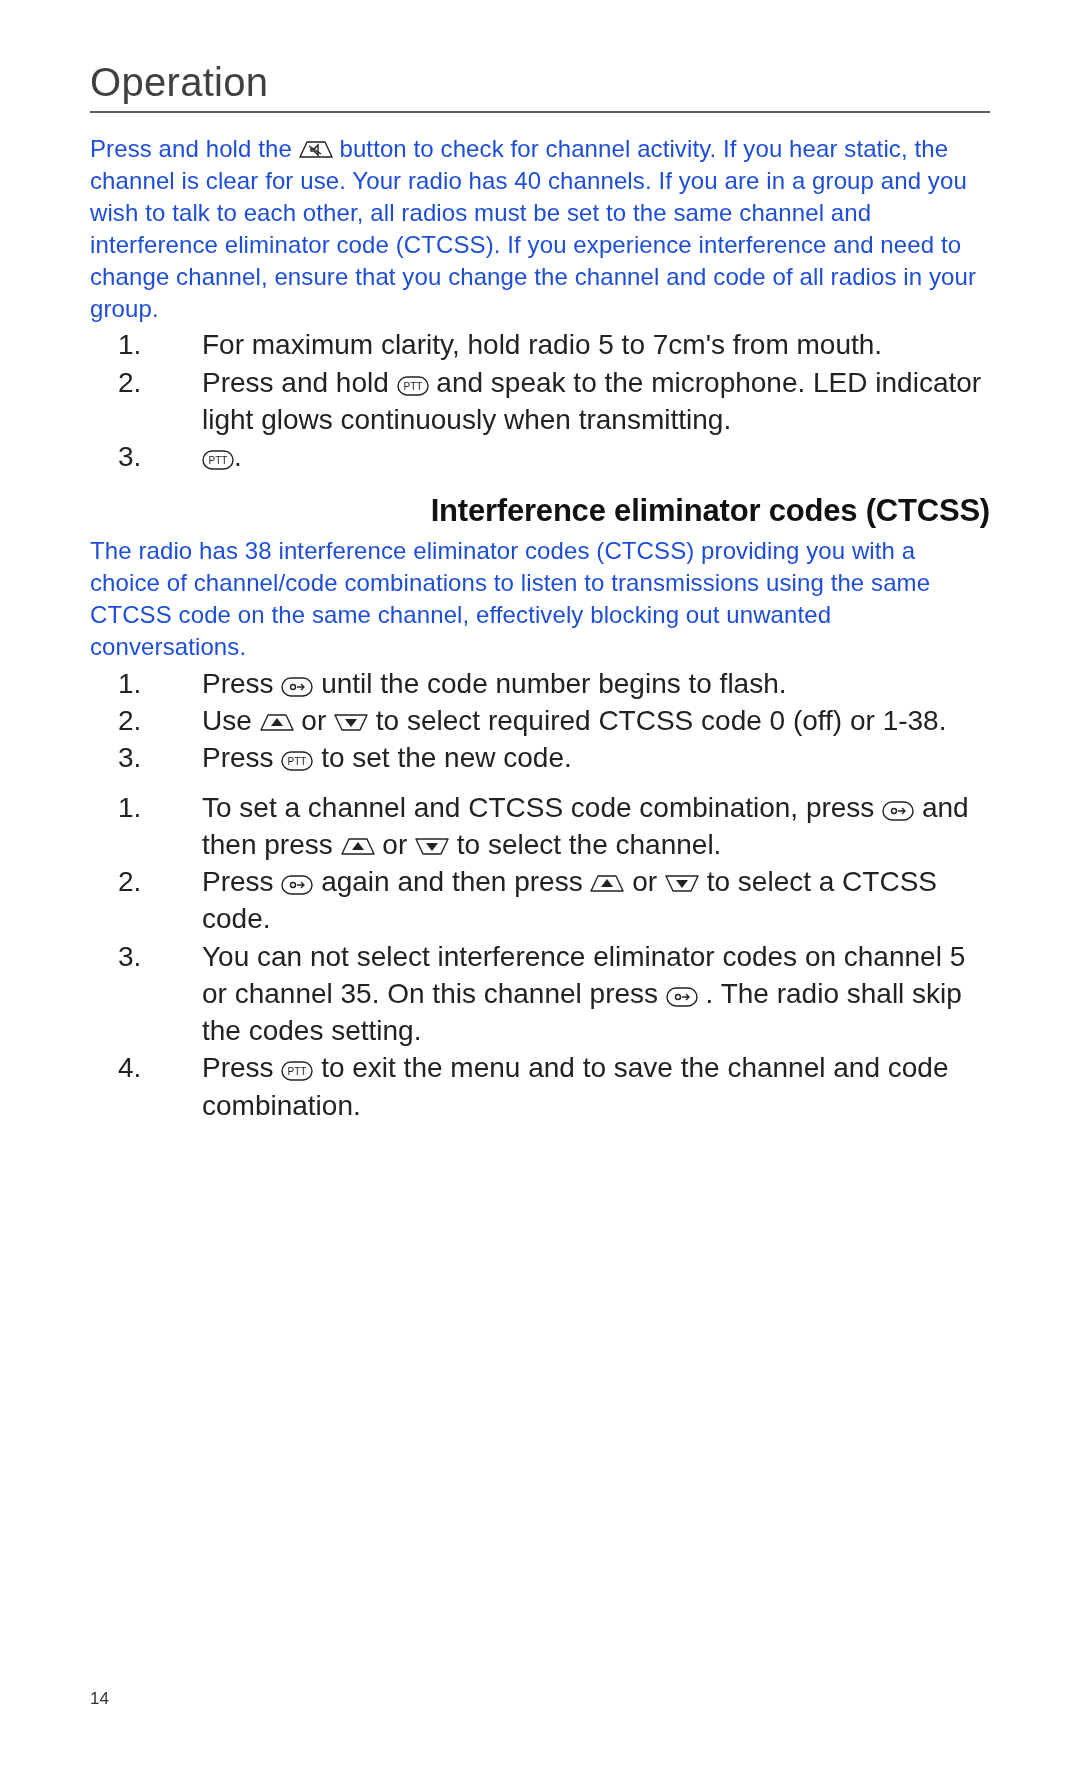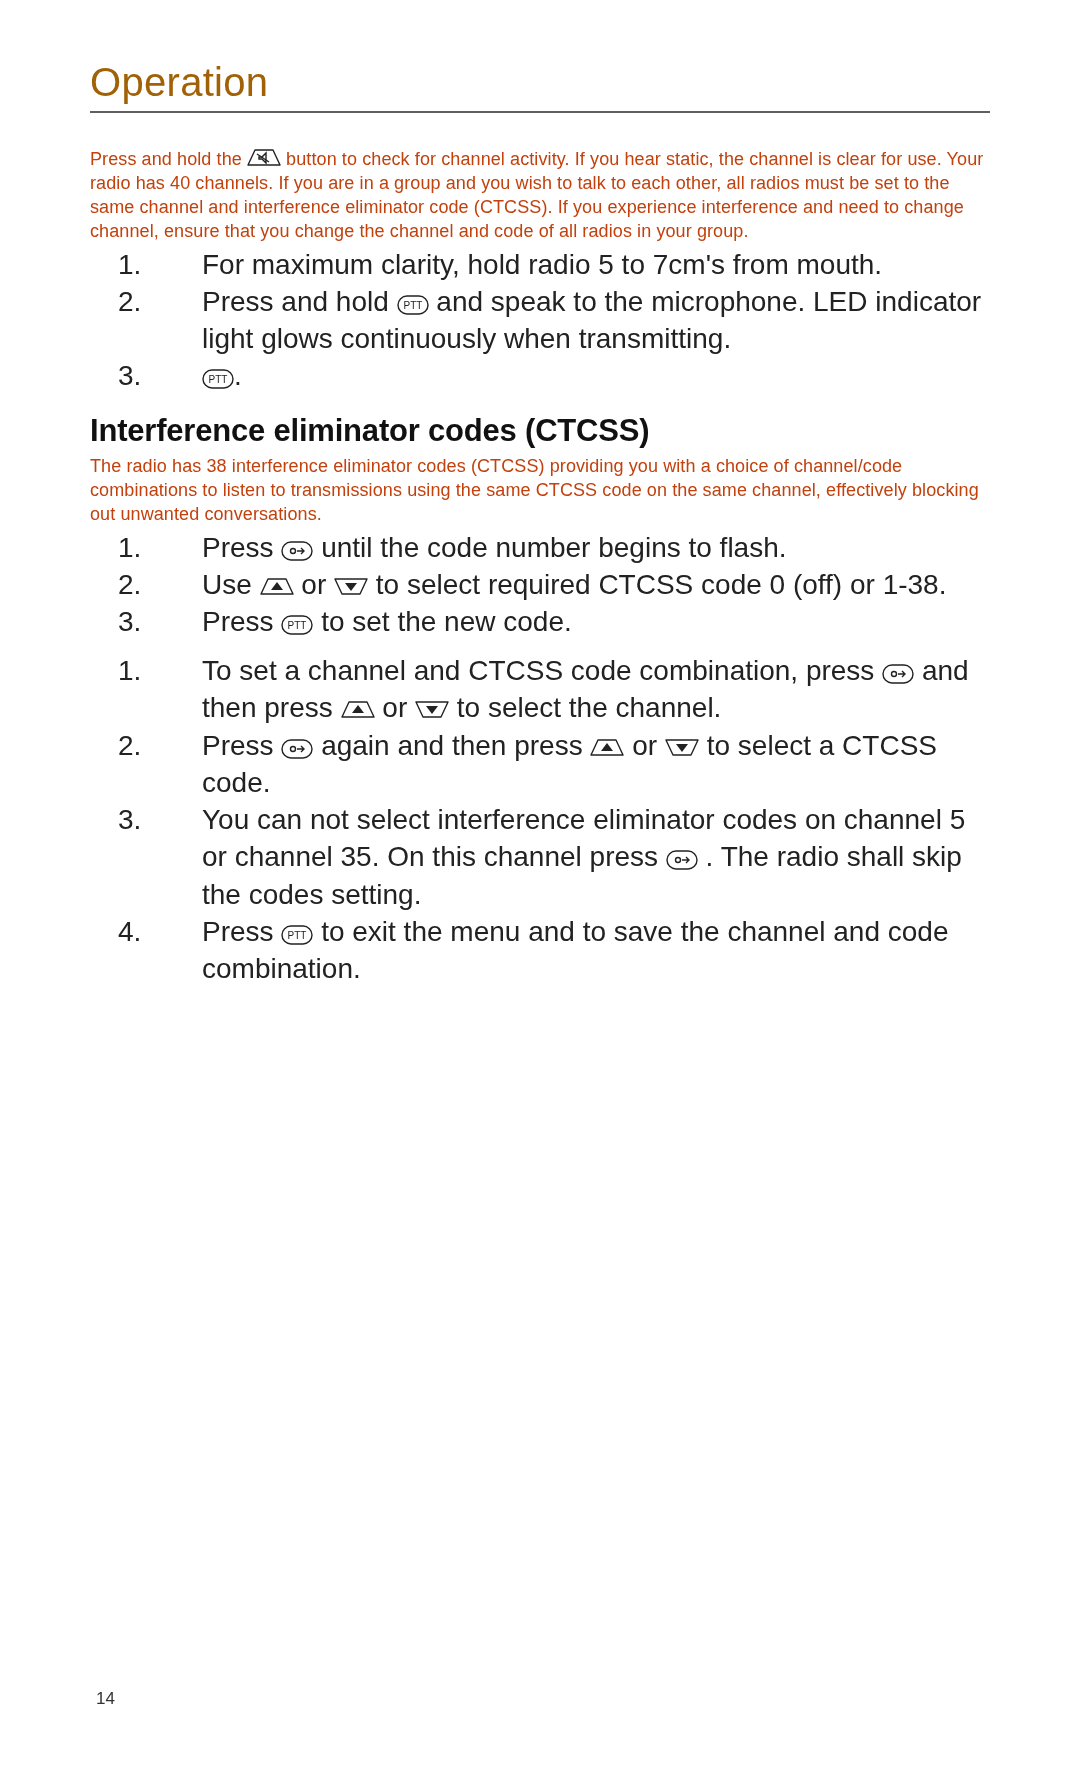--- a/index.html
+++ b/index.html
@@ -13,31 +13,31 @@
   .page {
     width: 1080px;
     height: 1767px;
     box-sizing: border-box;
     padding: 60px 90px 60px 90px;
     position: relative;
   }
   .section-title {
     font-size: 40px;
     font-weight: 300;
-    color: #a16207;
+    color: #404040;
     border-bottom: 2px solid #5f5f5f;
     padding-bottom: 6px;
-    margin: 0 0 34px 0;
+    margin: 0 0 20px 0;
     letter-spacing: 0.3px;
   }
   .body-copy {
-    font-size: 18px;
+    font-size: 24px;
     line-height: 1.33;
     font-weight: 300;
-    color: #c2410c;
+    color: #1d4ed8;
     letter-spacing: 0.1px;
   }
   .indent {
     margin-left: 28px;
   }
   p.body-copy {
     margin: 0 0 2px 0;
   }
   ol.num-list {
     list-style: none;
@@ -54,24 +54,25 @@
   ol.num-list li .num {
     min-width: 42px;
   }
   ol.num-list li .txt { flex: 1; margin-left: 42px; }
   h2.subhead {
     font-size: 31px;
     font-weight: 700;
     color: #111;
     margin: 18px 0 6px 0;
     letter-spacing: -0.2px;
+    text-align: right;
   }
   .page-number {
     position: absolute;
-    left: 96px;
+    left: 90px;
     bottom: 58px;
     font-size: 17px;
     color: #333;
   }
 
   
   .ibtn {
     display: inline-block;
     vertical-align: -4px;
     line-height: 0;

